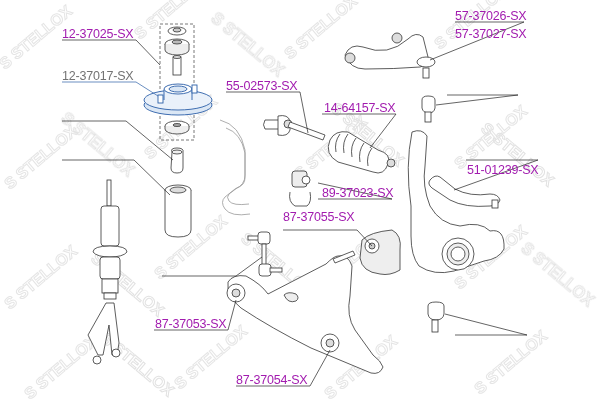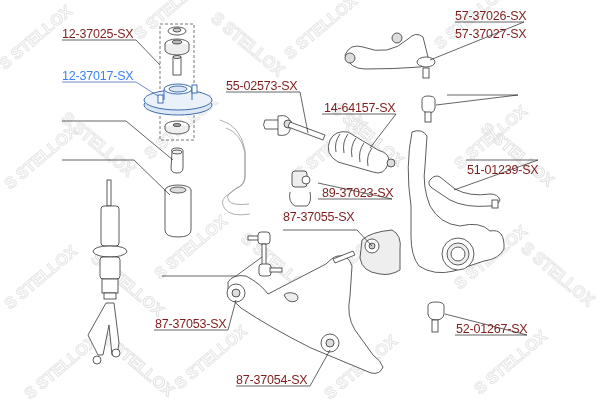--- a/index.html
+++ b/index.html
@@ -1,19 +1,19 @@
 <!DOCTYPE html>
 <html><head>
 <meta charset="utf-8">
 <style>
   html, body { margin:0; padding:0; background:#ffffff; }
   body { width:600px; height:400px; overflow:hidden; position:relative; font-family:"Liberation Sans", sans-serif; }
   #stage { position:absolute; left:0; top:0; width:600px; height:400px; }
-  .lbl { position:absolute; font-size:12.5px; color:#7f1d1d; white-space:nowrap; line-height:14px; letter-spacing:-0.2px; }
-  .lbl.hl { color:#3b82f6; }
+  .lbl { position:absolute; font-size:12.5px; color:#a21caf; white-space:nowrap; line-height:14px; letter-spacing:-0.2px; }
+  .lbl.hl { color:#737373; }
   .part { cursor:pointer; }
   svg text { font-family:"Liberation Sans", sans-serif; }
 </style>
 </head>
 <body>
 
 <div id="stage">
 <svg width="600" height="400" viewBox="0 0 600 400" xmlns="http://www.w3.org/2000/svg">
 
   <defs>
@@ -206,14 +206,13 @@
 <div class="lbl hl" style="left:62px;top:69px">12-37017-SX</div>
 <div class="lbl" style="left:226px;top:79px">55-02573-SX</div>
 <div class="lbl" style="left:324px;top:101px">14-64157-SX</div>
 <div class="lbl" style="left:322px;top:186px">89-37023-SX</div>
 <div class="lbl" style="left:283px;top:210px">87-37055-SX</div>
 <div class="lbl" style="left:155px;top:317px">87-37053-SX</div>
 <div class="lbl" style="left:236px;top:373px">87-37054-SX</div>
 <div class="lbl" style="left:455px;top:9px">57-37026-SX</div>
 <div class="lbl" style="left:455px;top:27px">57-37027-SX</div>
 <div class="lbl" style="left:467px;top:163px">51-01239-SX</div>
-<div class="lbl" style="left:456px;top:322px">52-01267-SX</div>
 </div>
 
 </body></html>

